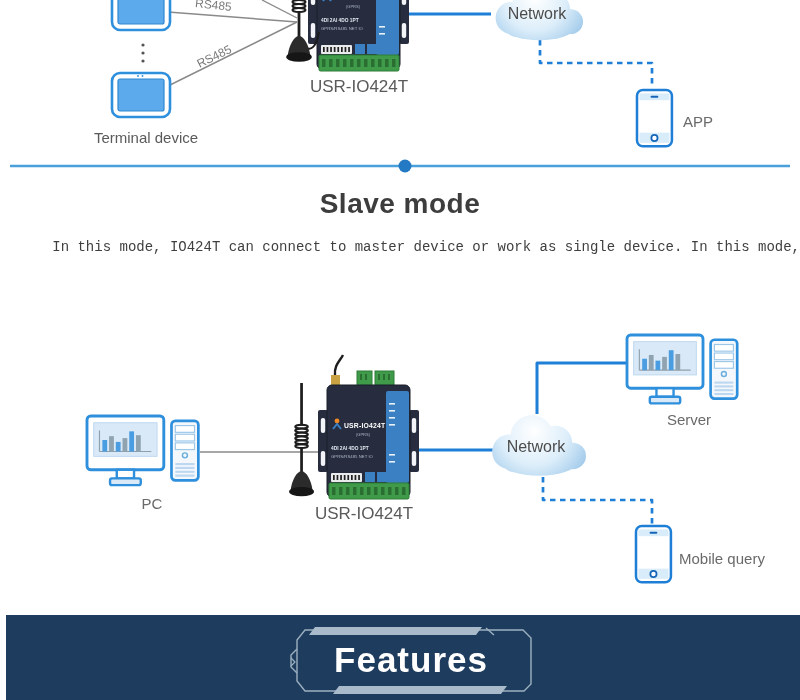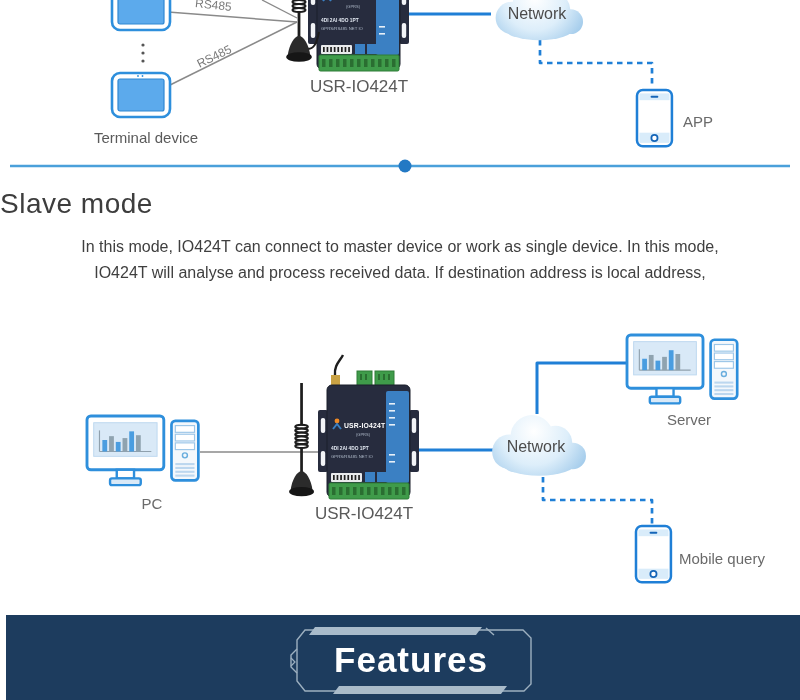--- a/index.html
+++ b/index.html
@@ -3,26 +3,26 @@
 <meta charset="utf-8">
 <style>
   html,body{margin:0;padding:0;background:#ffffff;}
   .page{
     position:relative;width:800px;height:700px;overflow:hidden;background:#ffffff;
     font-family:"Liberation Sans",sans-serif;
   }
   .page svg.canvas{position:absolute;left:0;top:0;}
   svg text{font-family:"Liberation Sans",sans-serif;}
   .section-title{
-    position:absolute;top:188px;left:0;width:800px;text-align:left;
-    font-size:28px;font-weight:400;color:#3d3d3d;letter-spacing:.5px;
+    position:absolute;top:188px;left:0;width:800px;text-align:center;
+    font-size:28px;font-weight:700;color:#3d3d3d;letter-spacing:.5px;
   }
   .section-paragraph{
-    position:absolute;top:234px;left:0;width:800px;text-align:center;
-    font-size:16px;color:#3f3f3f;line-height:26px;letter-spacing:0;
+    position:absolute;top:234px;left:0;width:800px;text-align:right;
+    font-size:14px;color:#3f3f3f;line-height:26px;letter-spacing:0;font-family:Liberation Mono, monospace;
   }
   .features-banner{
     position:absolute;left:0;top:615px;width:800px;height:85px;background:#1d3c5e;margin-left:6px;
   }
   .features-frame{position:absolute;left:283px;top:12px;width:244px;height:67px;}
   .features-frame svg{position:absolute;left:0;top:0;}
   .features-title{
     position:absolute;left:0;top:0;width:244px;height:67px;line-height:65px;
     text-align:center;color:#ffffff;font-size:35px;font-weight:bold;letter-spacing:1px;
   }
@@ -225,21 +225,20 @@
       <text x="689" y="425" text-anchor="middle" font-size="15" fill="#6a6a6a">Server</text>
 
       <use href="#phoneShape" transform="translate(636,526) scale(0.97)"></use>
       <text x="679" y="564" font-size="15" fill="#6a6a6a">Mobile query</text>
     </g>
   </svg>
 
   <div class="section-title">Slave mode</div>
   <div class="section-paragraph">
     <div>In this mode, IO424T can connect to master device or work as single device. In this mode,</div>
-    <div>IO424T will analyse and process received data. If destination address is local address,</div>
   </div>
 
   <div class="features-banner">
     <div class="features-frame">
       <svg width="244" height="67" viewBox="0 0 244 67">
         <path d="M20,3 H234 L242,11 V57 L235,64 H30 L16,64 L8,54 V13 L16,3 Z" fill="none" stroke="#9db0c0" stroke-width="1.4"></path>
         <path d="M8,22 L2,28 V40 L8,46" fill="none" stroke="#9db0c0" stroke-width="1.4"></path>
         <path d="M2,31 L6,35 L2,39" fill="none" stroke="#9db0c0" stroke-width="1.2"></path>
         <polygon points="26,0 193,0 187,8 20,8" fill="#a9bbca"></polygon>
         <polygon points="50,59 218,59 212,67 44,67" fill="#a9bbca"></polygon>

